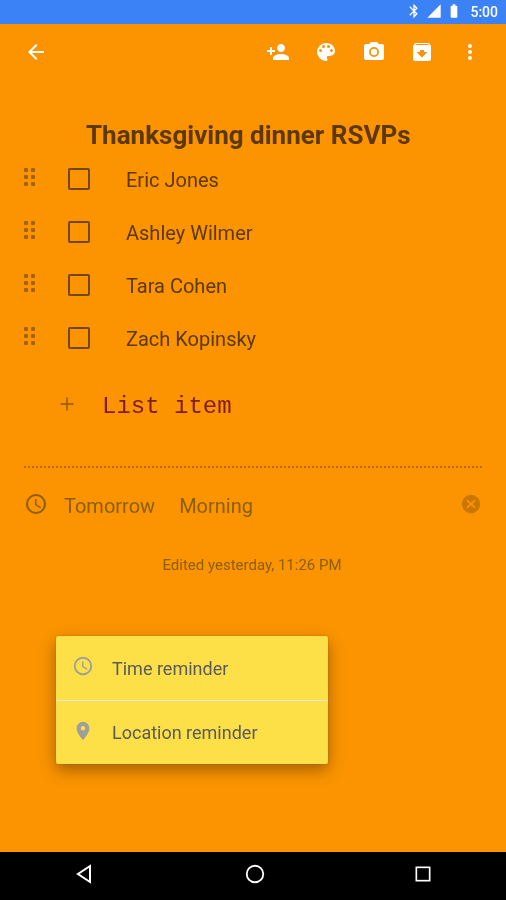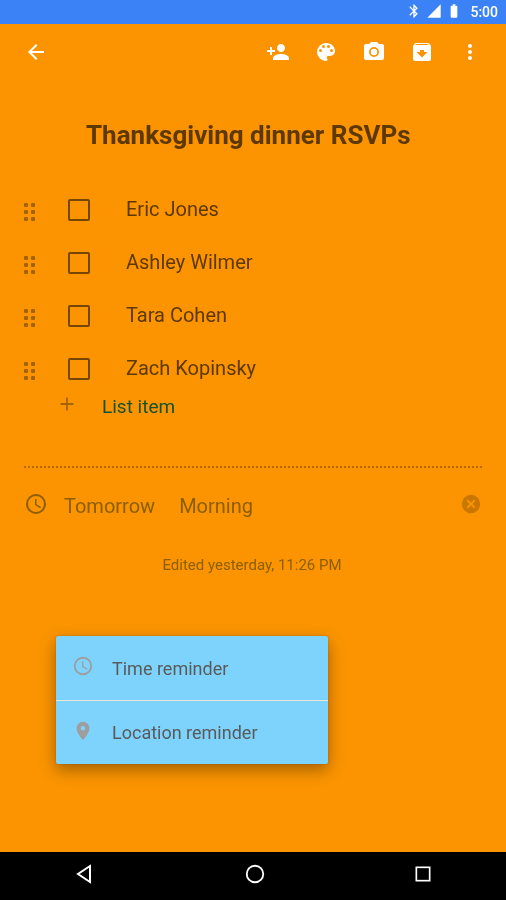--- a/index.html
+++ b/index.html
@@ -41,21 +41,21 @@
   .content { padding: 12px 24px 0 24px; }
   .title {
     font-size: 26px;
     font-weight: 700;
     color: #5d3800;
     margin: 28px 0 18px 62px;
   }
 
   .check-row {
     display: flex;
-    align-items: flex-end;
+    align-items: flex-start;
     height: 53px;
     gap: 26px;
   }
   .drag-handle {
     width: 18px; height: 18px;
     display: grid;
     grid-template-columns: repeat(2, 4px);
     grid-template-rows: repeat(3, 4px);
     gap: 3px;
     opacity: 0.55;
@@ -74,21 +74,21 @@
   }
   .add-row {
     display: flex;
     align-items: center;
     height: 52px;
     margin-left: 32px;
     gap: 24px;
     color: #a66400;
   }
   .add-row svg { width: 22px; height:22px; fill:#a66400; }
-  .add-row .placeholder { font-size: 19px; color:#14532d; }
+  .add-row .placeholder { font-size: 24px; color:#7f1d1d;font-family:Liberation Mono, monospace; }
 
   .divider {
     border-top: 2px dotted rgba(93,56,0,0.45);
     margin-top: 34px;
   }
 
   
   .reminder-row {
     margin-top: 24px;
     display: flex;
@@ -110,21 +110,21 @@
     padding-right: 8px;
     margin-right: -6px;
   }
 
   
   .popup {
     position: absolute;
     left: 56px;
     top: 636px;
     width: 272px;
-    background: #7dd3fc;
+    background: #fde047;
     border-radius: 2px;
     box-shadow: 0 6px 16px rgba(0,0,0,0.35), 0 0 2px rgba(0,0,0,0.2);
     overflow: hidden;
     z-index: 10;
   }
   .popup .menu-item {
     height: 64px;
     display: flex;
     align-items: center;
     padding: 0 16px;

